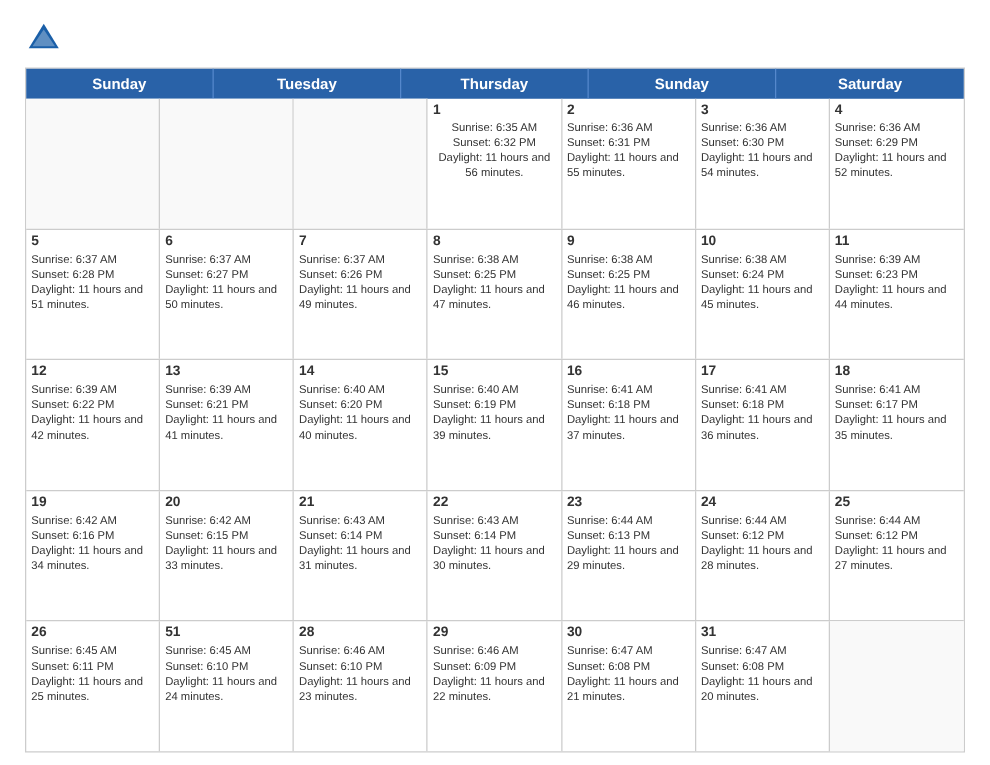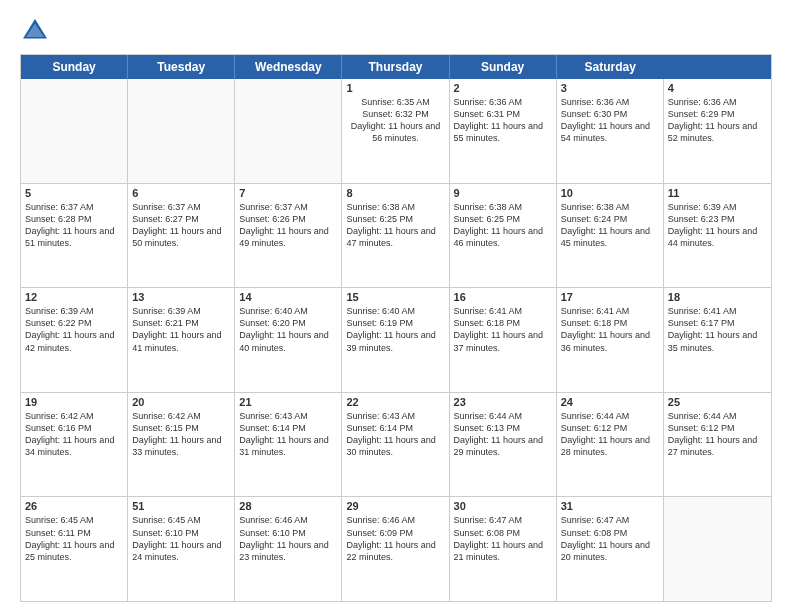--- a/index.html
+++ b/index.html
@@ -52,21 +52,21 @@
       color: #444;
     }
     .calendar {
       flex: 1;
       display: flex;
       flex-direction: column;
       border: 1px solid #ccc;
     }
     .cal-header {
       display: grid;
-      grid-template-columns: repeat(7, 1fr);
+      grid-template-columns: repeat(5, 1fr);
       background: #2962a8;
     }
     .cal-header-cell {
       color: #fff;
       font-size: 12px;
       font-weight: bold;
       text-align: center;
       padding: 5px 2px;
       border-right: 1px solid #5588cc;
     }
@@ -124,21 +124,20 @@
     <div class="title-block">
       <div class="month-title"></div>
       <div class="subtitle"></div>
     </div>
   </div>
 
   <div class="calendar">
     <div class="cal-header">
     <div class="cal-header-cell">Sunday</div>
         <div class="cal-header-cell">Tuesday</div>
-        <div class="cal-header-cell">Wednesday</div>
         <div class="cal-header-cell">Thursday</div>
         <div class="cal-header-cell">Sunday</div>
         <div class="cal-header-cell">Saturday</div>
       </div>
     <div class="cal-body">
     <div class="cal-row">
           <div class="cal-cell empty"></div>
           <div class="cal-cell empty"></div>
           <div class="cal-cell empty"></div>
           <div class="cal-cell">

